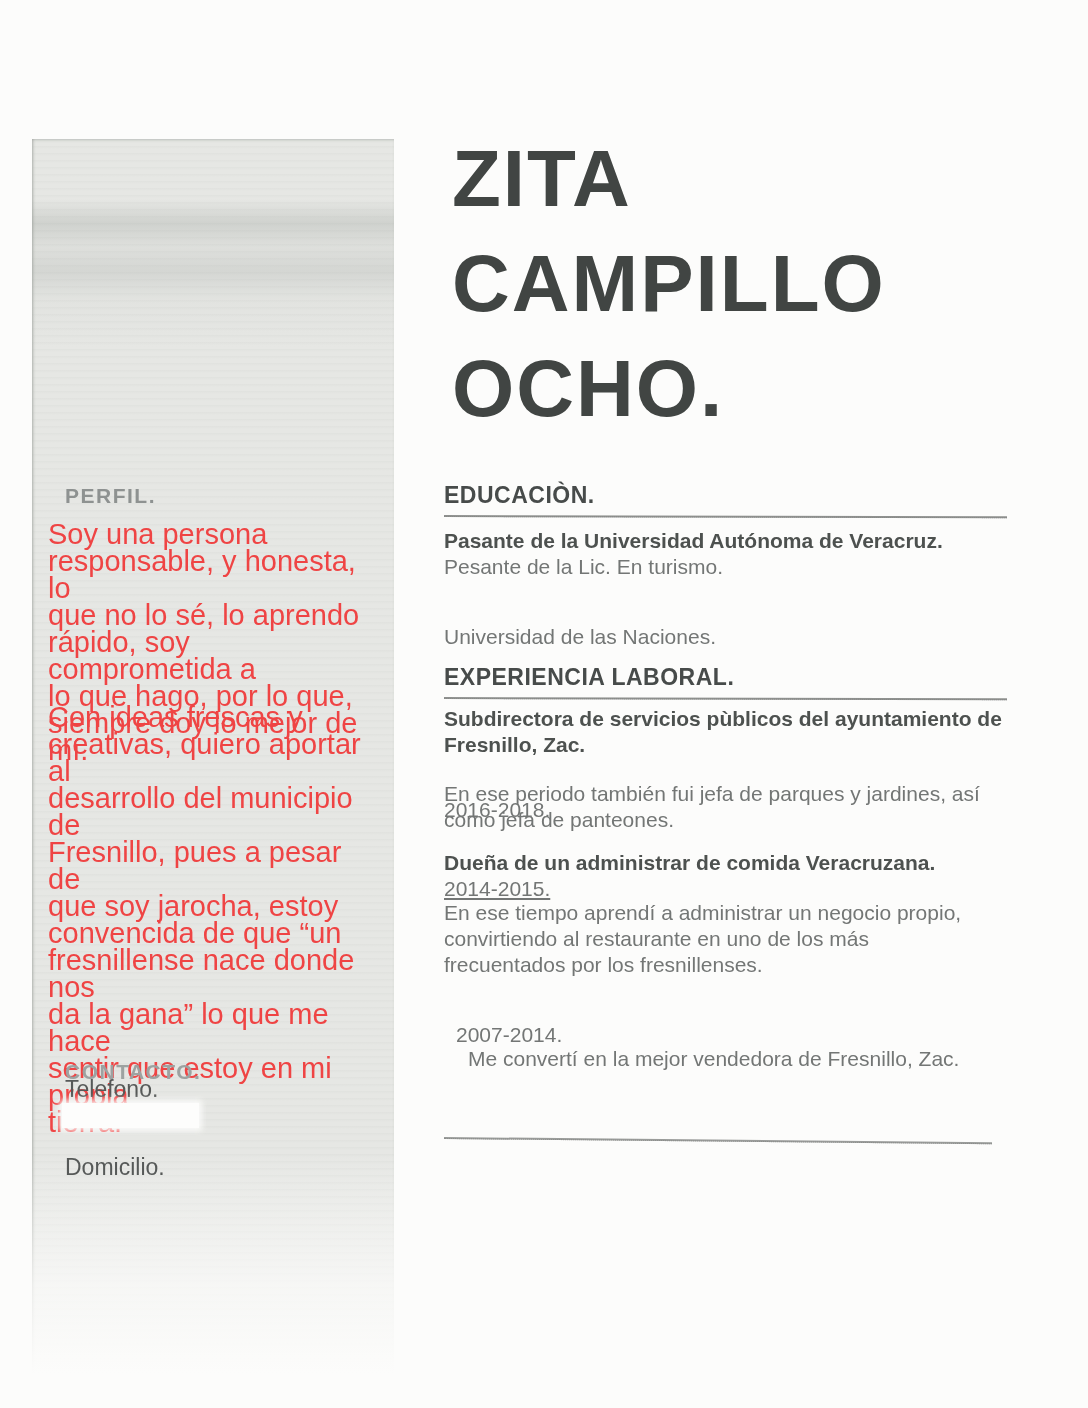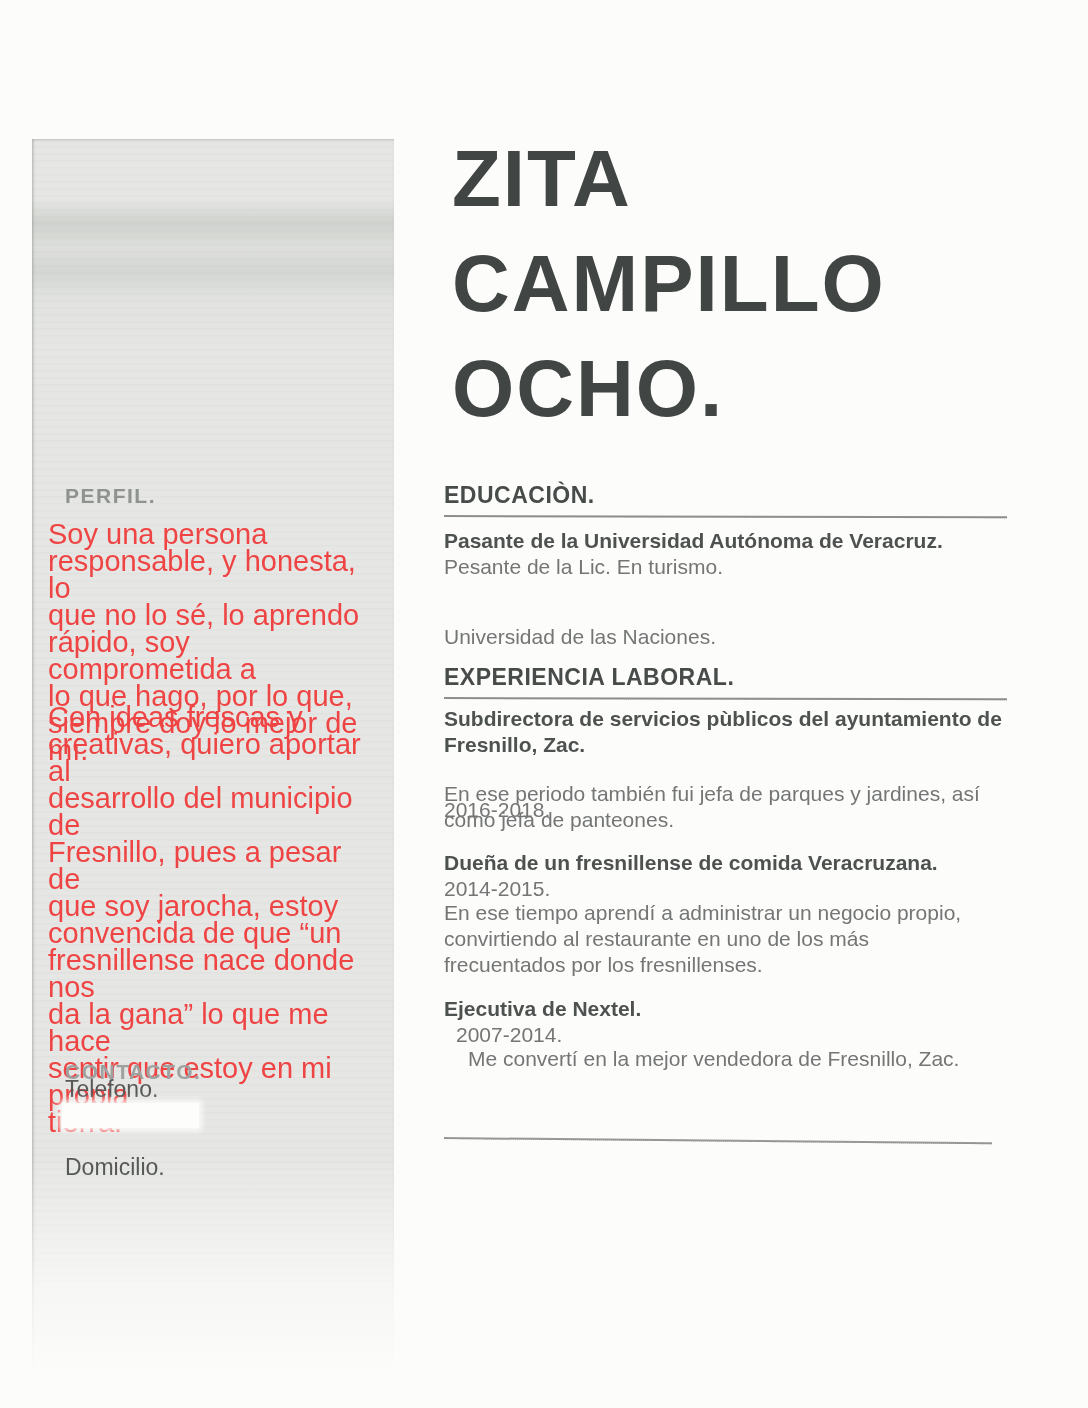--- a/index.html
+++ b/index.html
@@ -148,21 +148,21 @@
   .edu1-title  { top: 528px; }
   .edu1-detail { top: 554px; }
   .edu2-title  { top: 598px; }
   .edu2-detail { top: 624px; }
 
   .exp1-title  { top: 706px; }
   .exp1-period { top: 757px; margin-top: 40px; }
   .exp1-desc   { top: 781px; }
 
   .exp2-title  { top: 850px; }
-  .exp2-period { top: 876px; }
+  .exp2-period { top: 876px; text-decoration: underline; }
   .exp2-desc   { top: 900px; }
 
   .exp3-title  { top: 996px; }
   .exp3-period { top: 1022px; margin-left: 12px; }
   .exp3-desc   { top: 1046px; margin-left: 24px; }
 </style>
 </head>
 <body>
 
 <div class="page">
@@ -206,25 +206,24 @@
 
   <div class="sec-heading exp-heading">EXPERIENCIA LABORAL.</div>
   <div class="rule rule-2"></div>
 
   <div class="entry-title exp1-title">Subdirectora de servicios pùblicos del ayuntamiento de
 Fresnillo, Zac.</div>
   <div class="entry-text exp1-period">2016-2018.</div>
   <div class="entry-text exp1-desc">En ese periodo también fui jefa de parques y jardines, así
 como jefa de panteones.</div>
 
-  <div class="entry-title exp2-title">Dueña de un fresnillense de comida Veracruzana.</div>
+  <div class="entry-title exp2-title">Dueña de un administrar de comida Veracruzana.</div>
   <div class="entry-text exp2-period">2014-2015.</div>
   <div class="entry-text exp2-desc">En ese tiempo aprendí a administrar un negocio propio,
 convirtiendo al restaurante en uno de los más
 frecuentados por los fresnillenses.</div>
 
-  <div class="entry-title exp3-title">Ejecutiva de Nextel.</div>
   <div class="entry-text exp3-period">2007-2014.</div>
   <div class="entry-text exp3-desc">Me convertí en la mejor vendedora de Fresnillo, Zac.</div>
 
   <div class="rule rule-bottom"></div>
 
 </div>
 
 </body></html>

